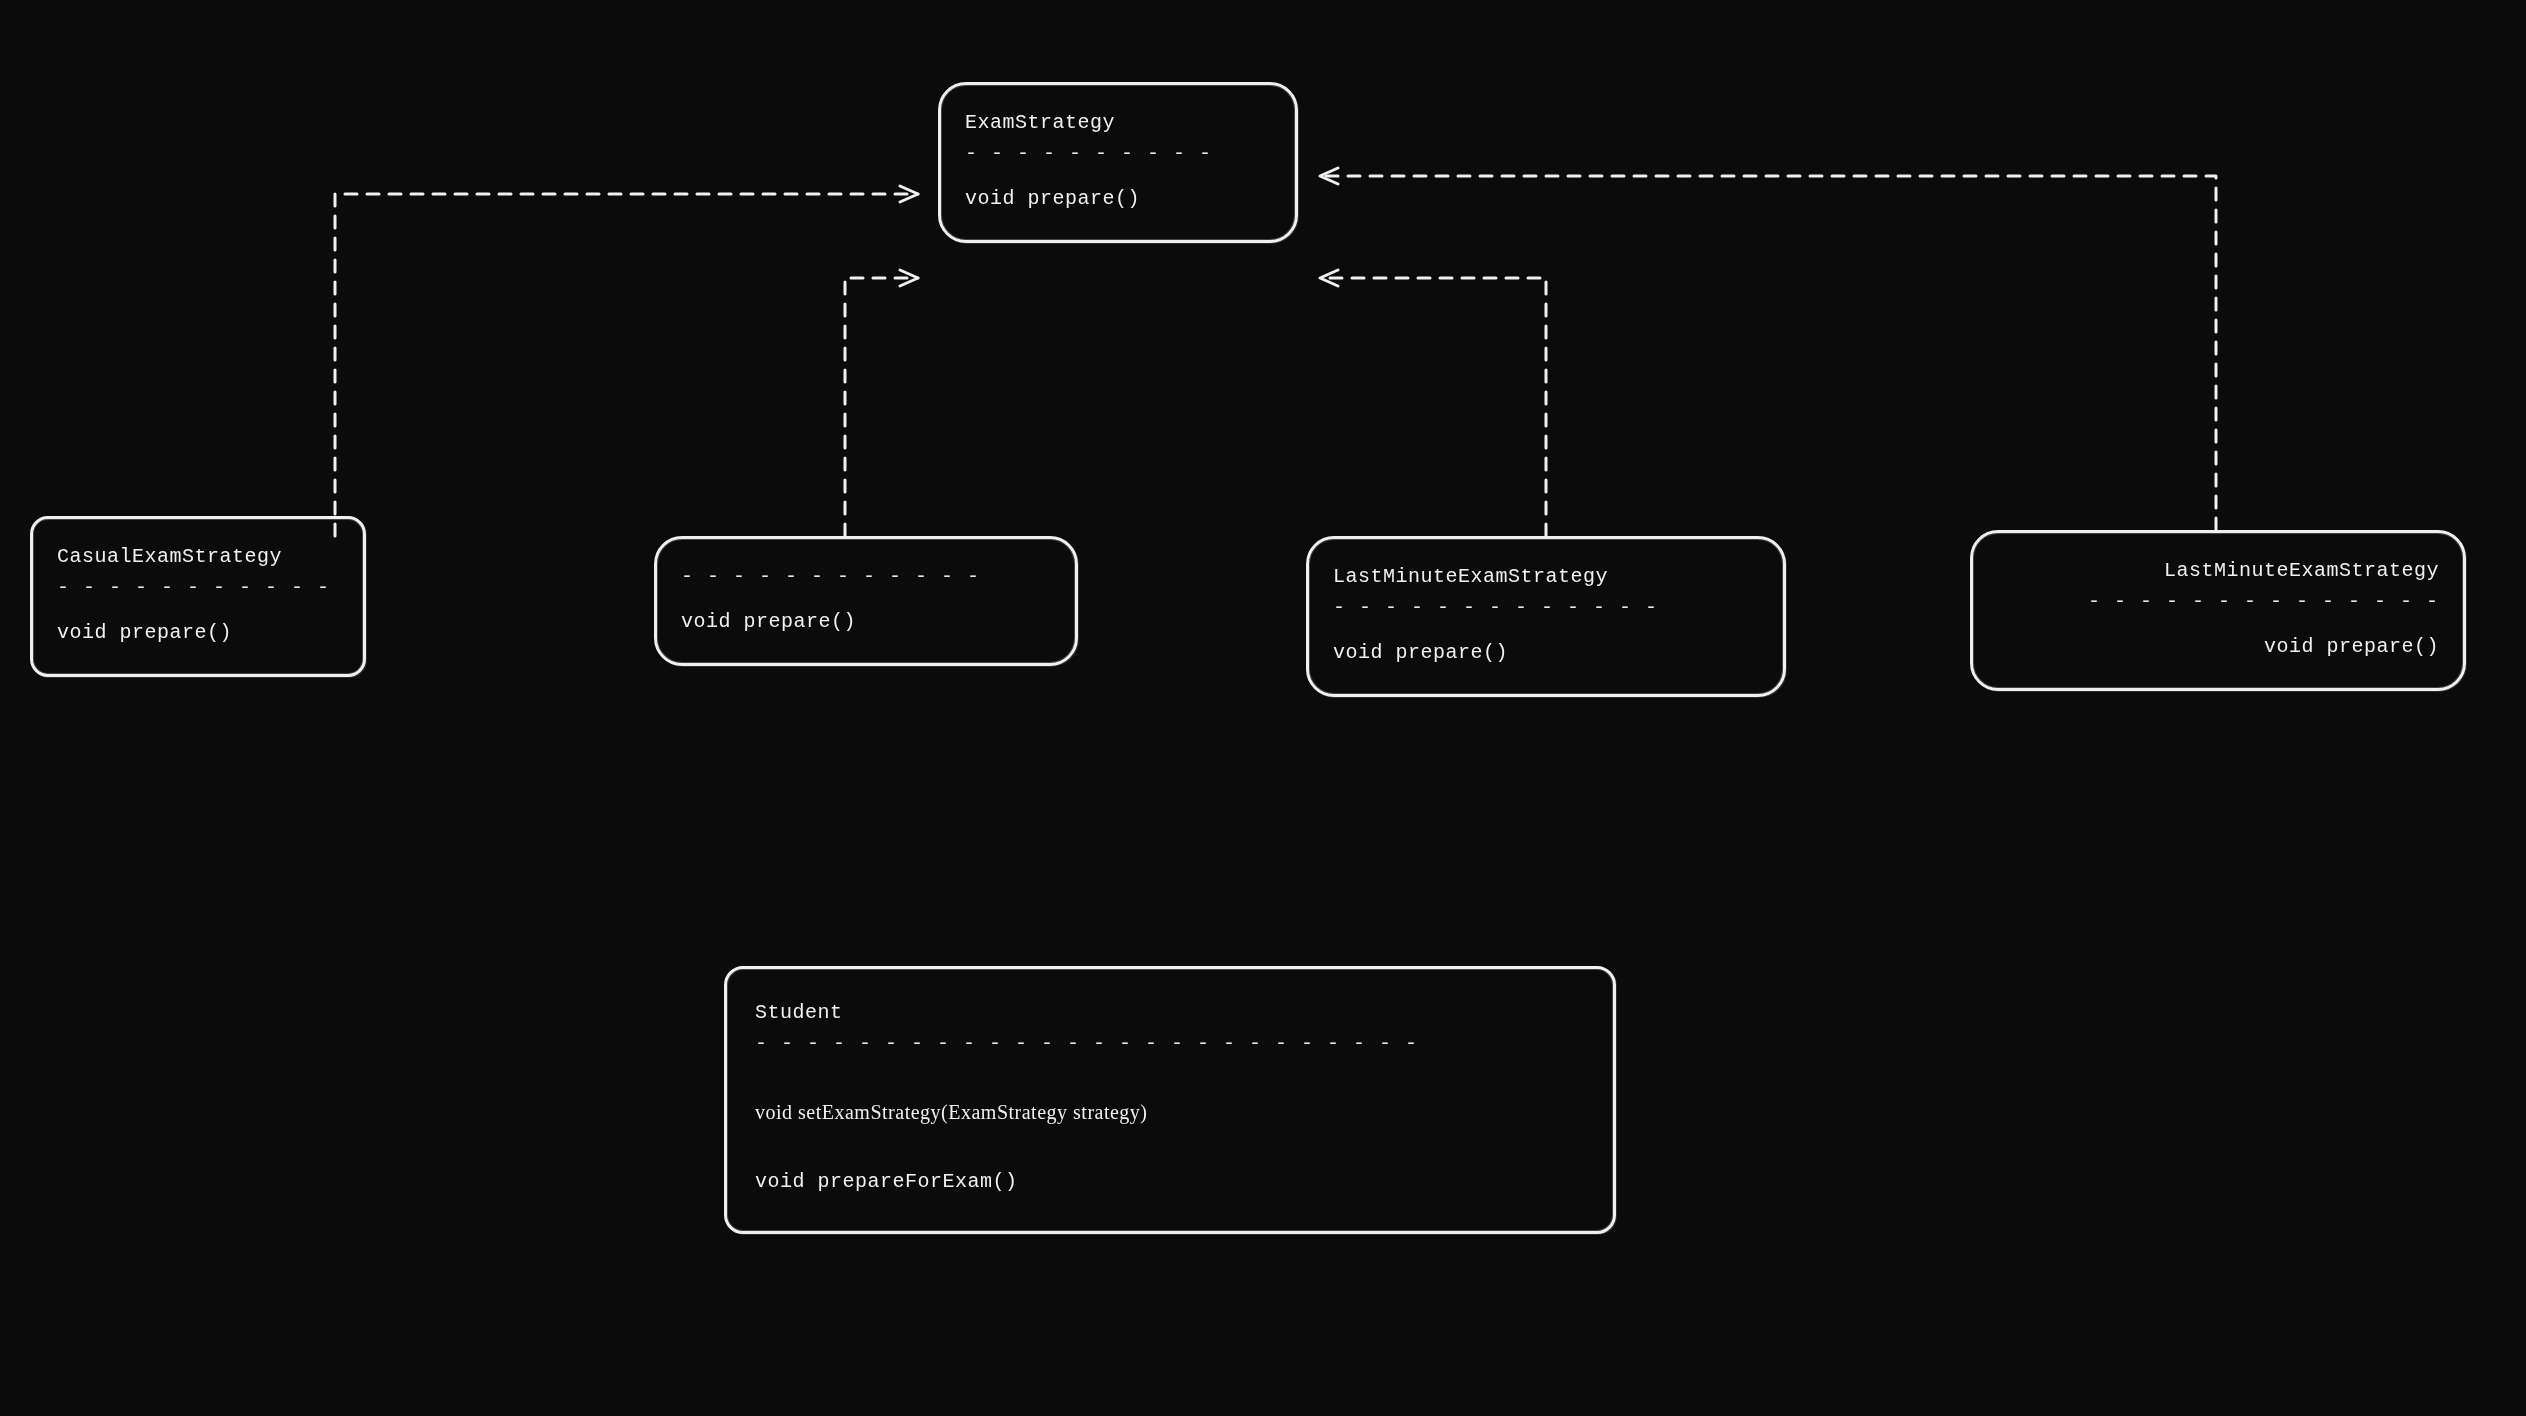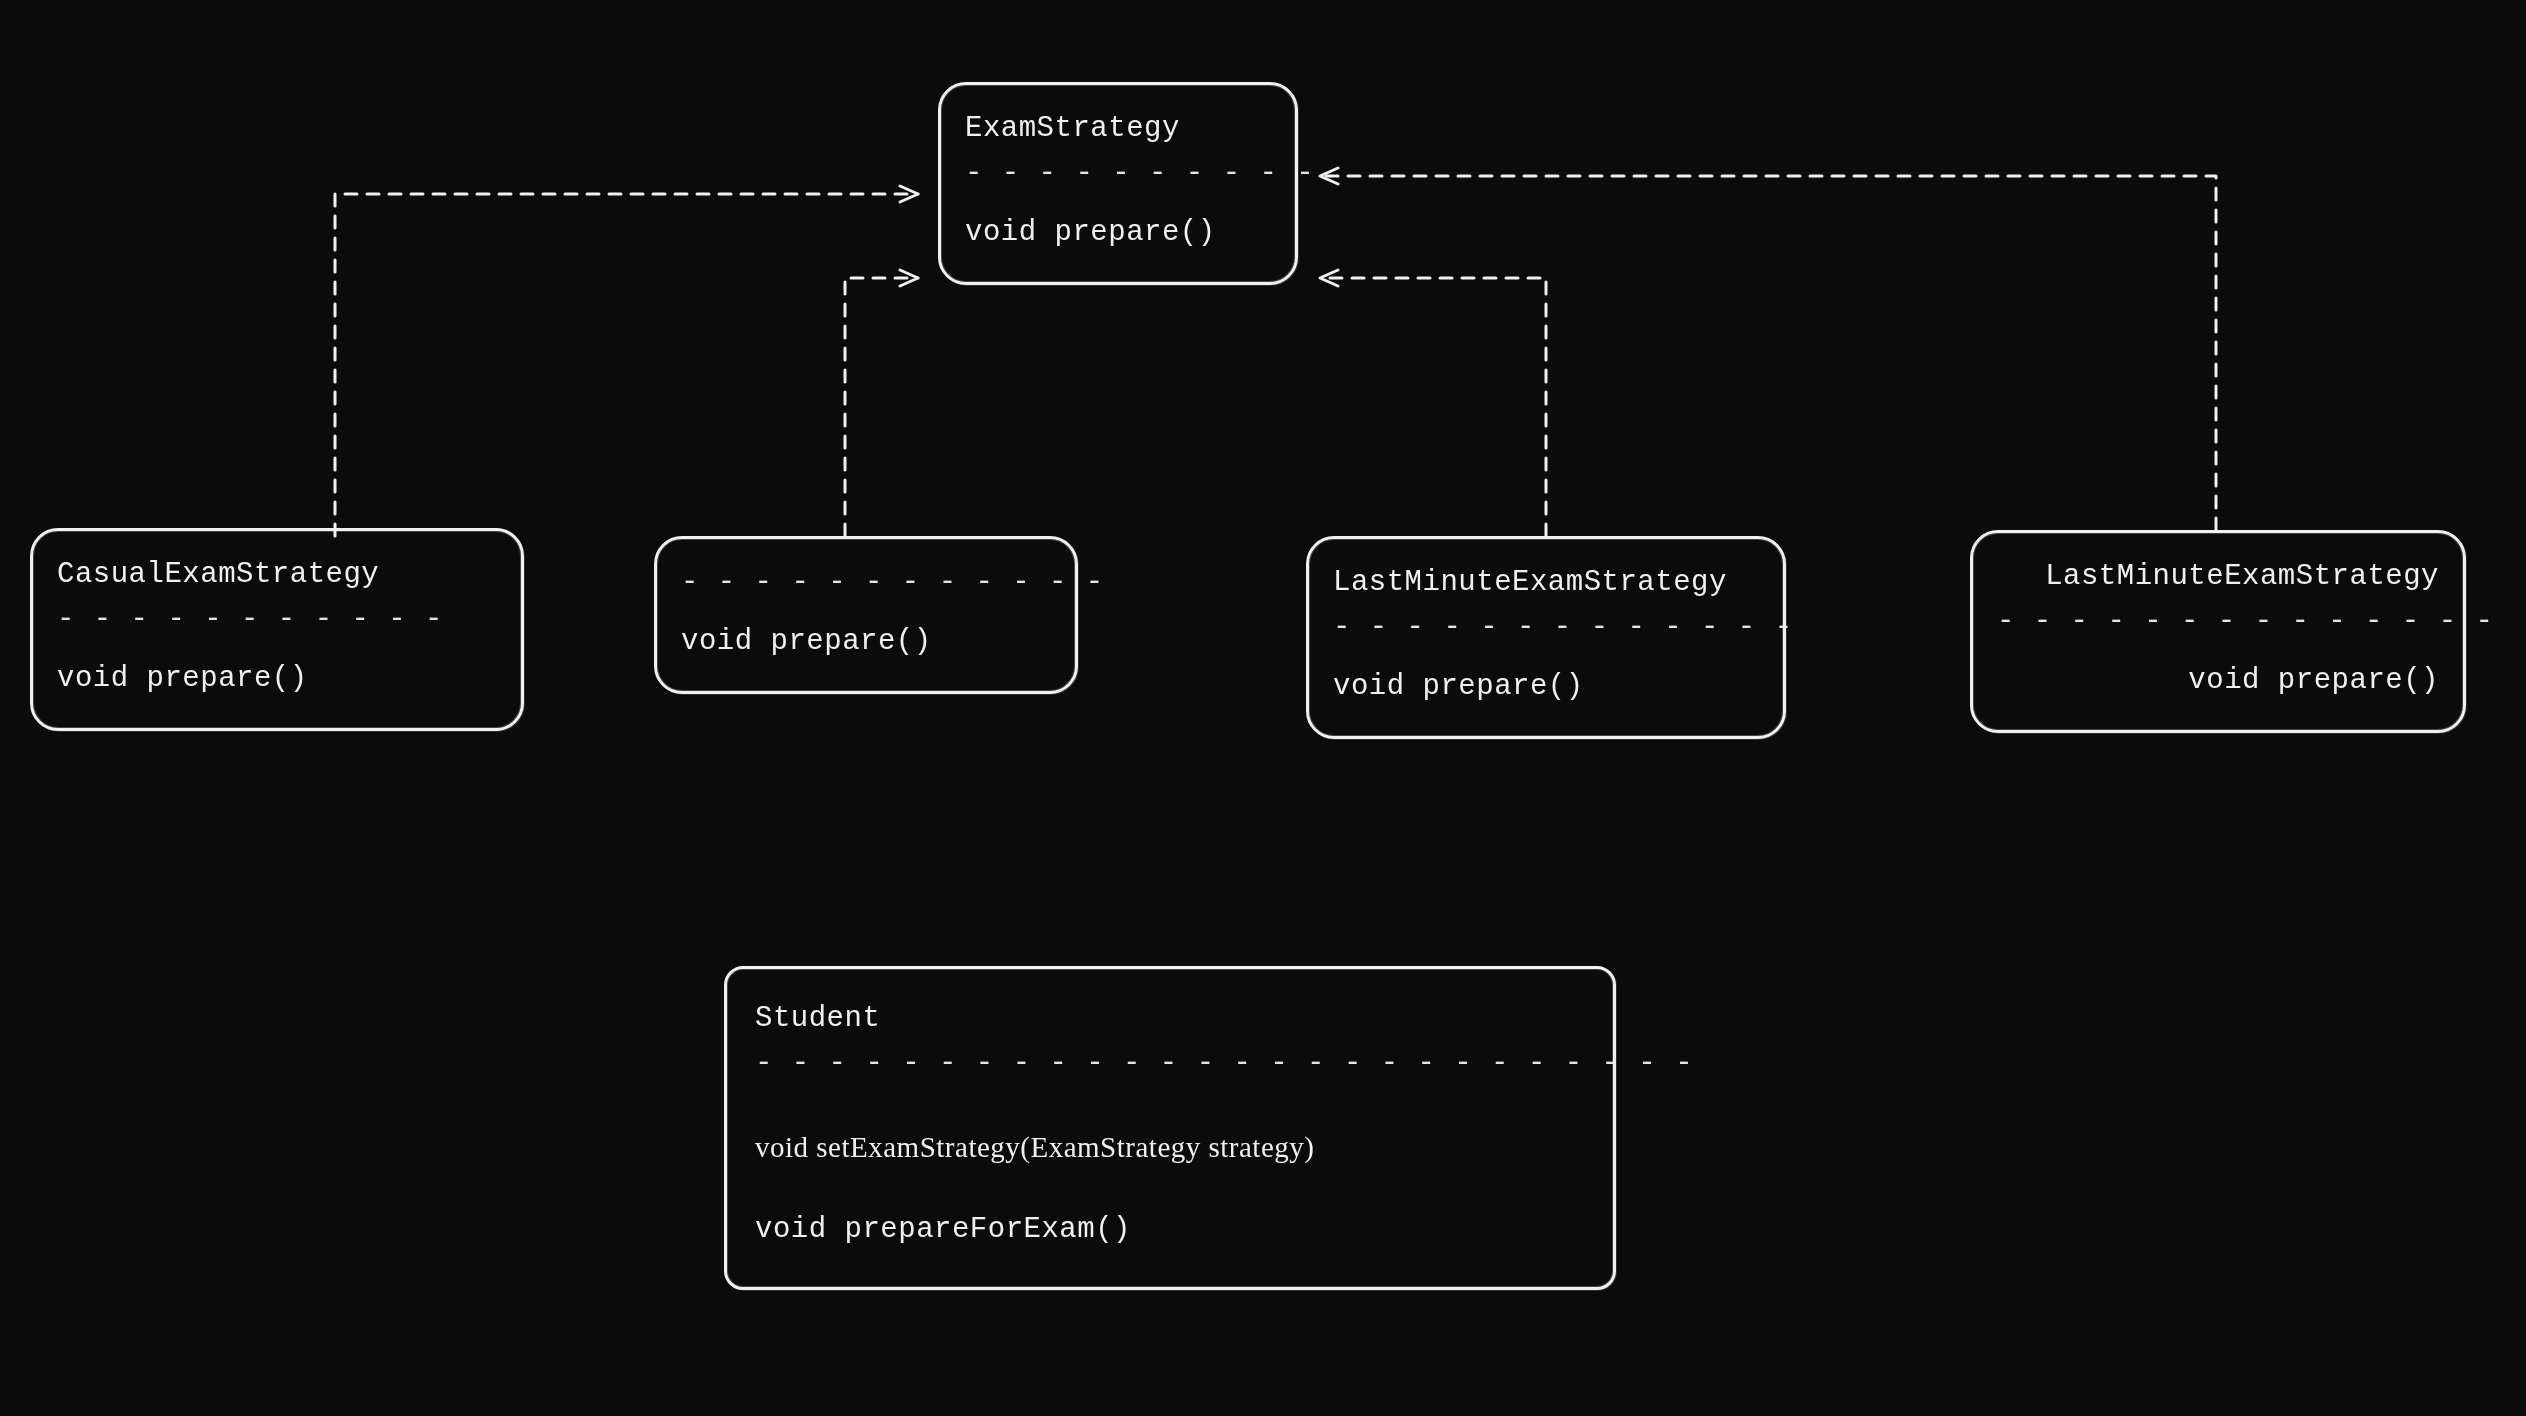--- a/index.html
+++ b/index.html
@@ -11,21 +11,21 @@
       font-family: 'Courier New', Courier, monospace;
       color: #f0f0ef;
       overflow: hidden;
     }
     .class-box {
       position: absolute;
       border: 3px solid #f0f0ef;
       border-radius: 28px;
       padding: 22px 24px 26px 24px;
       background: #0b0b0c;
-      font-size: 29px;
+      font-size: 20px;
       line-height: 1.55;
       letter-spacing: 0.5px;
     }
     .class-box .dash-line {
       white-space: pre;
       font-family: 'Courier New', Courier, monospace;
       letter-spacing: 1px;
       opacity: 0.95;
     }
     .class-box .member {
@@ -45,21 +45,21 @@
   </style>
 </head>
 <body>
 
 <div class="class-box double-border" style="left:938px; top:82px; width:360px;">
   <div>ExamStrategy</div>
   <div class="dash-line">- - - - - - - - - -</div>
   <div class="member">void prepare()</div>
 </div>
 
-<div class="class-box double-border" style="left:30px; top:528px; width:494px;">
+<div class="class-box double-border" style="left:30px; top:516px; width:336px;border-radius:18px;">
   <div>CasualExamStrategy</div>
   <div class="dash-line">- - - - - - - - - - -</div>
   <div class="member">void prepare()</div>
 </div>
 
 <div class="class-box double-border" style="left:654px; top:536px; width:424px;">
   <div class="dash-line">- - - - - - - - - - - -</div>
   <div class="member">void prepare()</div>
 </div>
 

